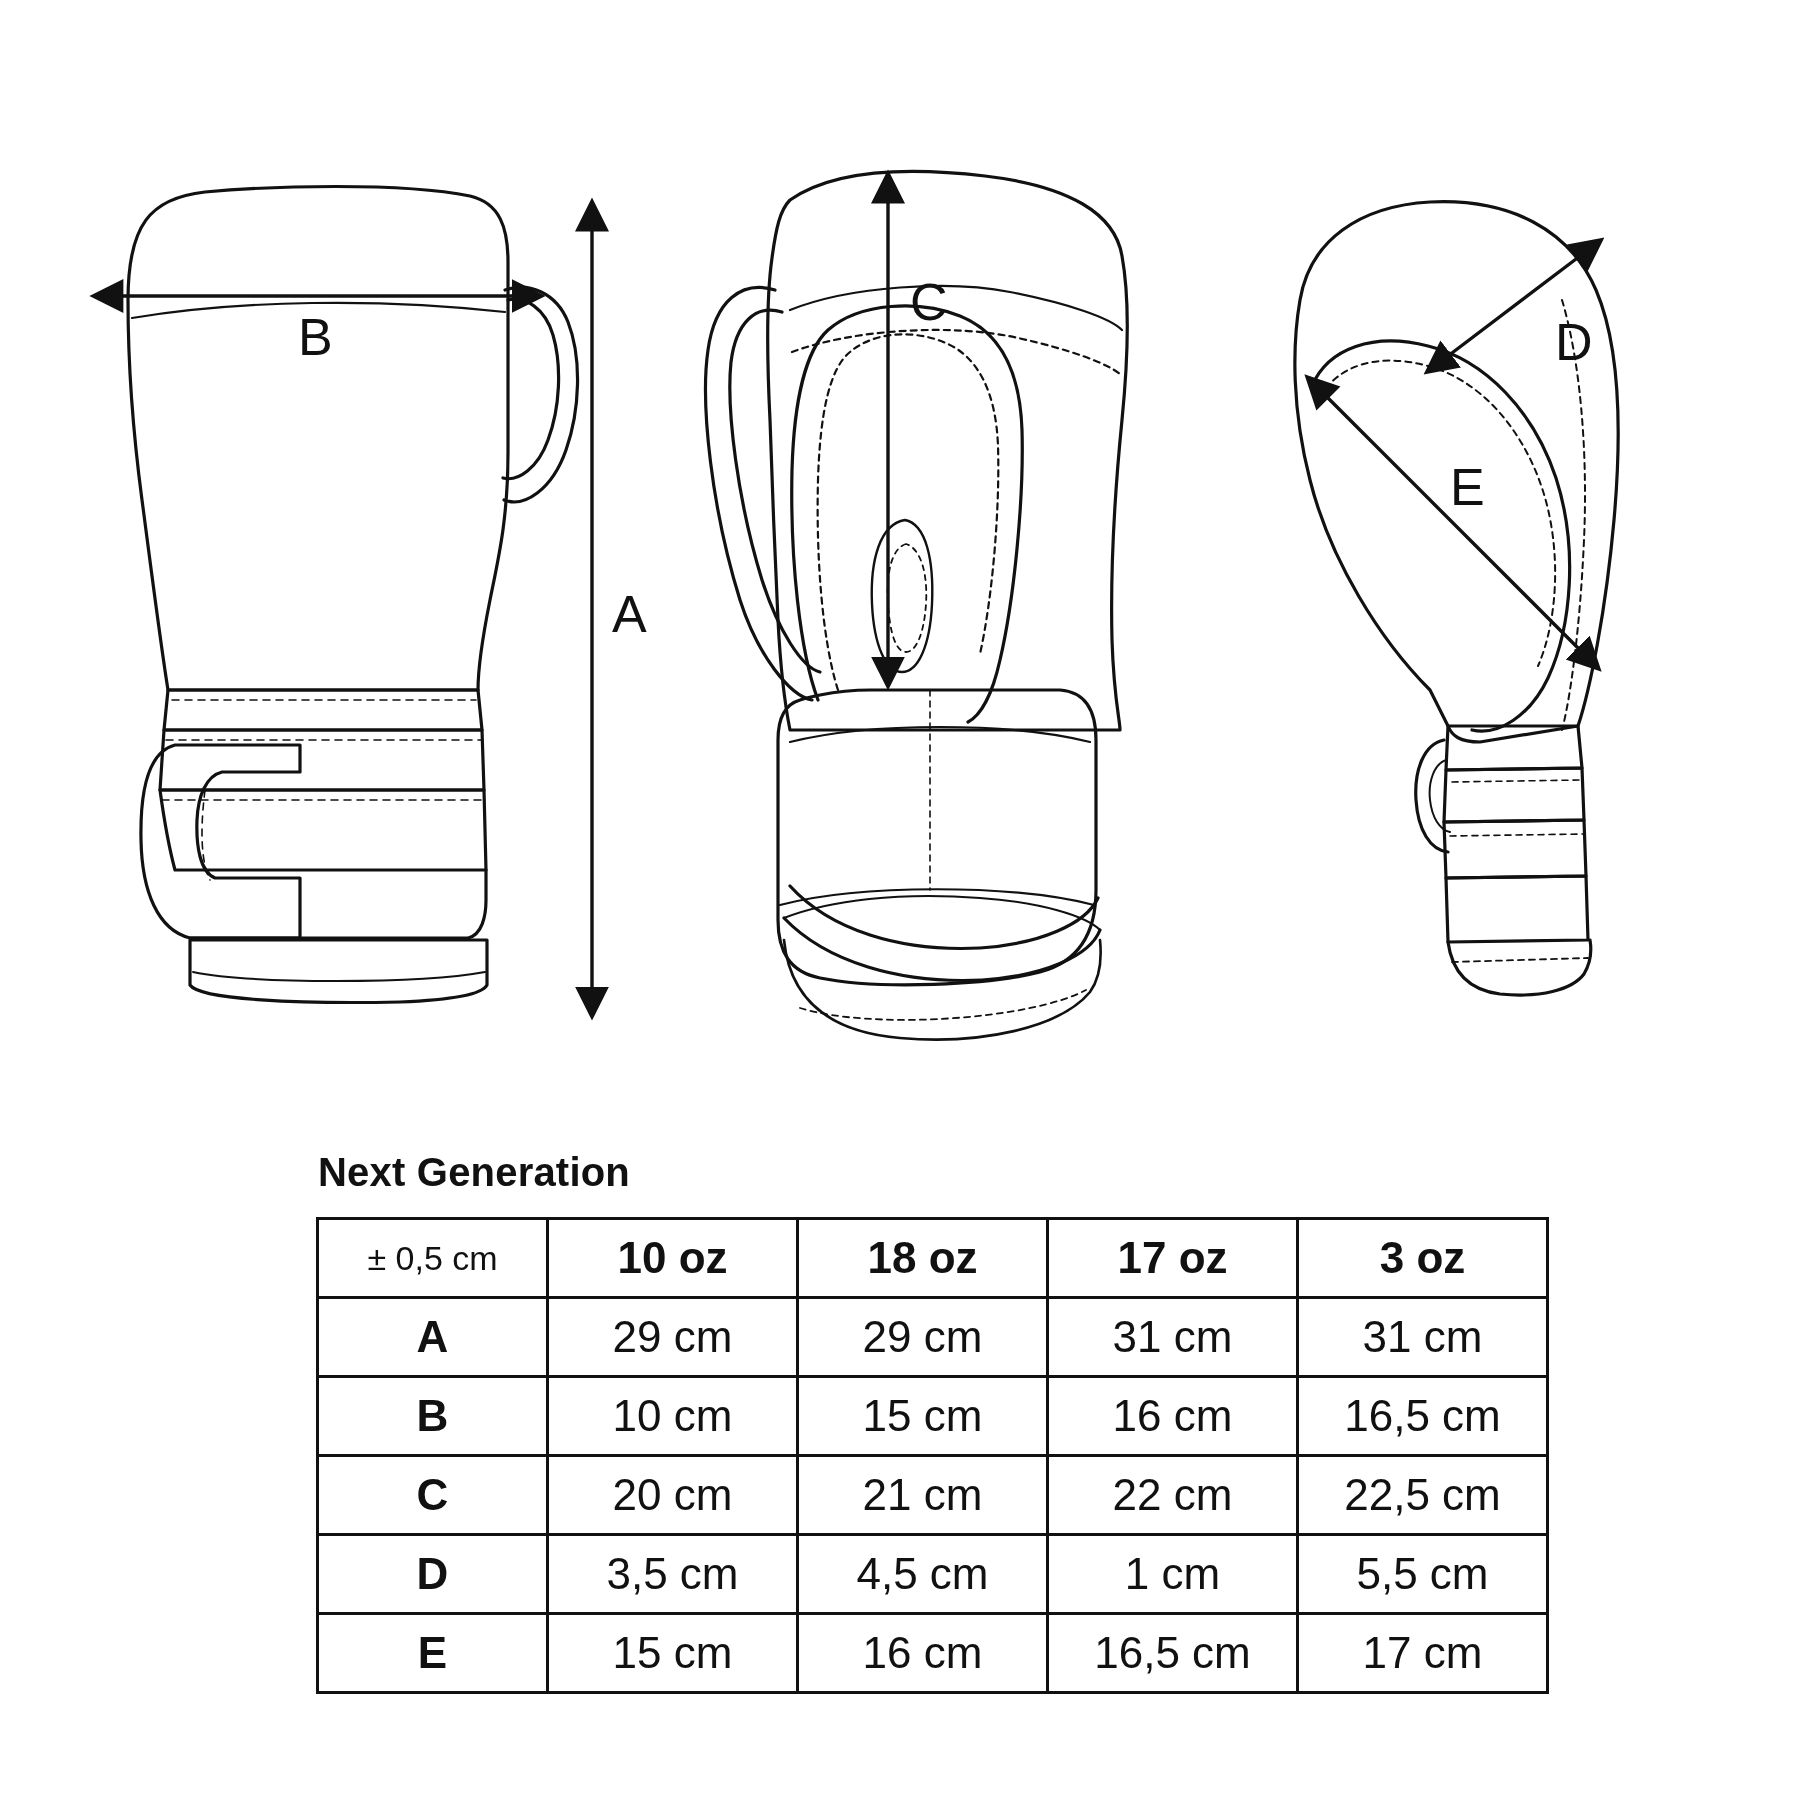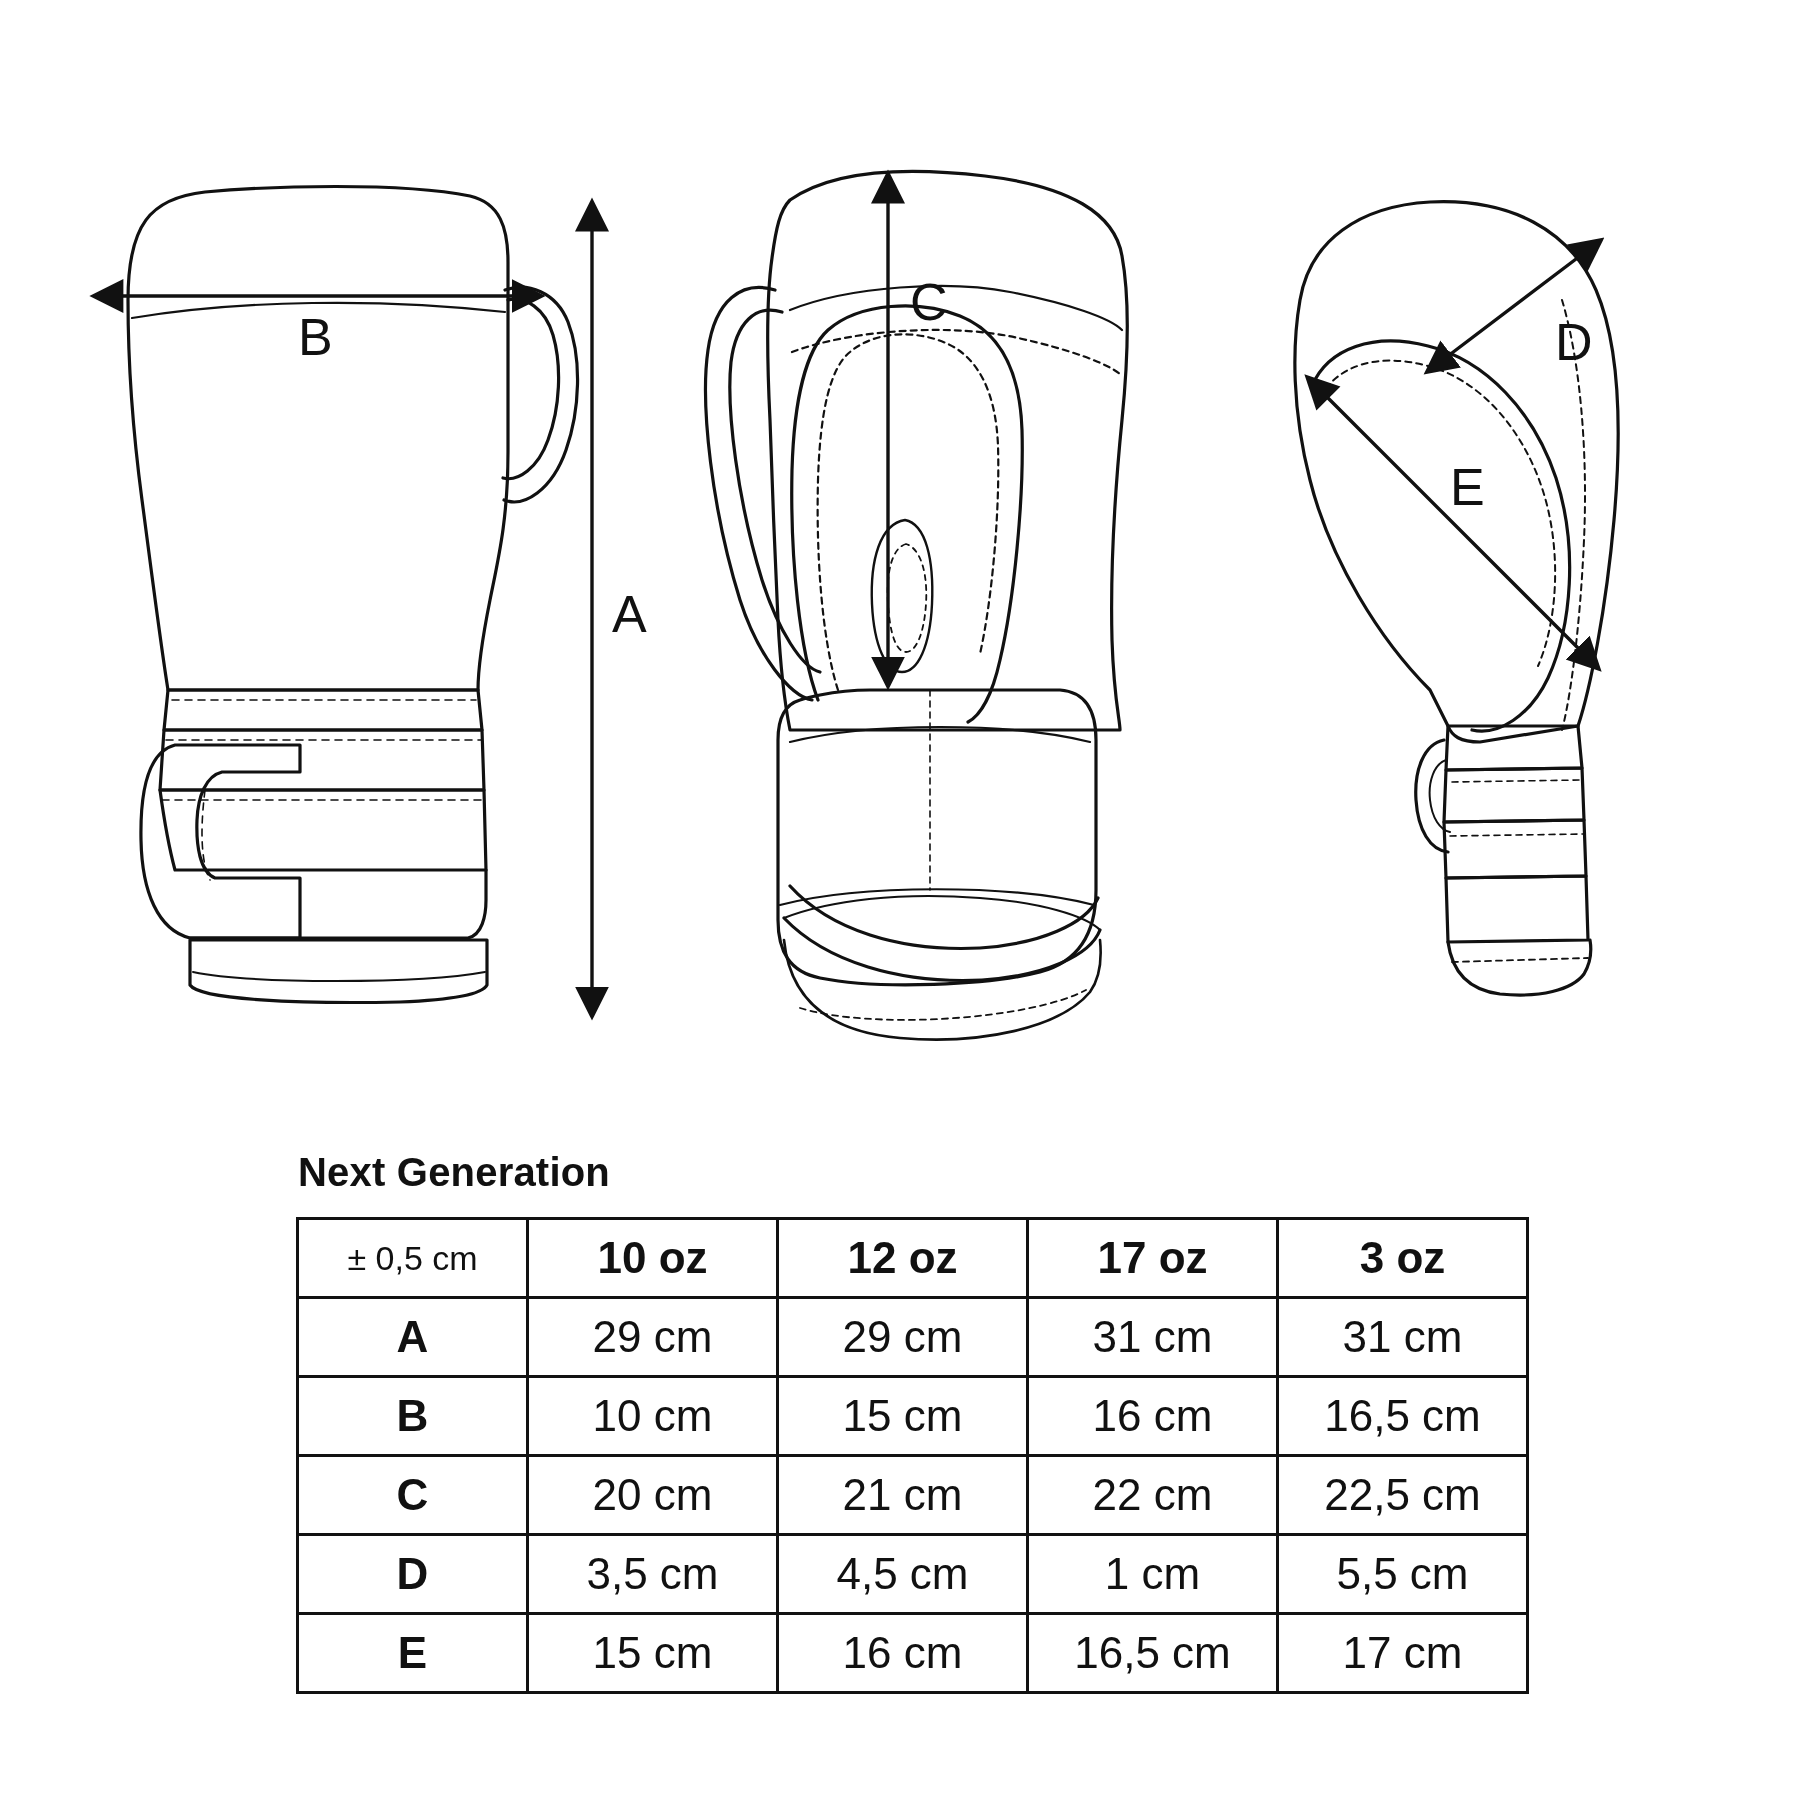--- a/index.html
+++ b/index.html
@@ -25,21 +25,21 @@
   #diagram-area svg {
     display: block;
   }
   .dim-label {
     font-family: "Liberation Sans", sans-serif;
     font-size: 52px;
     fill: #111111;
   }
   #table-block {
     position: absolute;
-    left: 296px;
+    left: 316px;
     top: 1150px;
     width: 1250px;
   }
   #table-title {
     font-size: 40px;
     font-weight: bold;
     color: #111111;
     margin: 0 0 22px 2px;
     letter-spacing: 0.2px;
   }
@@ -295,21 +295,21 @@
       <col class="key-col">
       <col class="val-col">
       <col class="val-col">
       <col class="val-col">
       <col class="val-col">
     </colgroup>
     <thead>
       <tr>
         <th class="tolerance">± 0,5 cm</th>
         <th>10 oz</th>
-        <th>12 oz</th>
+        <th>18 oz</th>
         <th>17 oz</th>
         <th>3 oz</th>
       </tr>
     </thead>
     <tbody>
       <tr>
         <td class="row-key">A</td>
         <td>29 cm</td>
         <td>29 cm</td>
         <td>31 cm</td>

